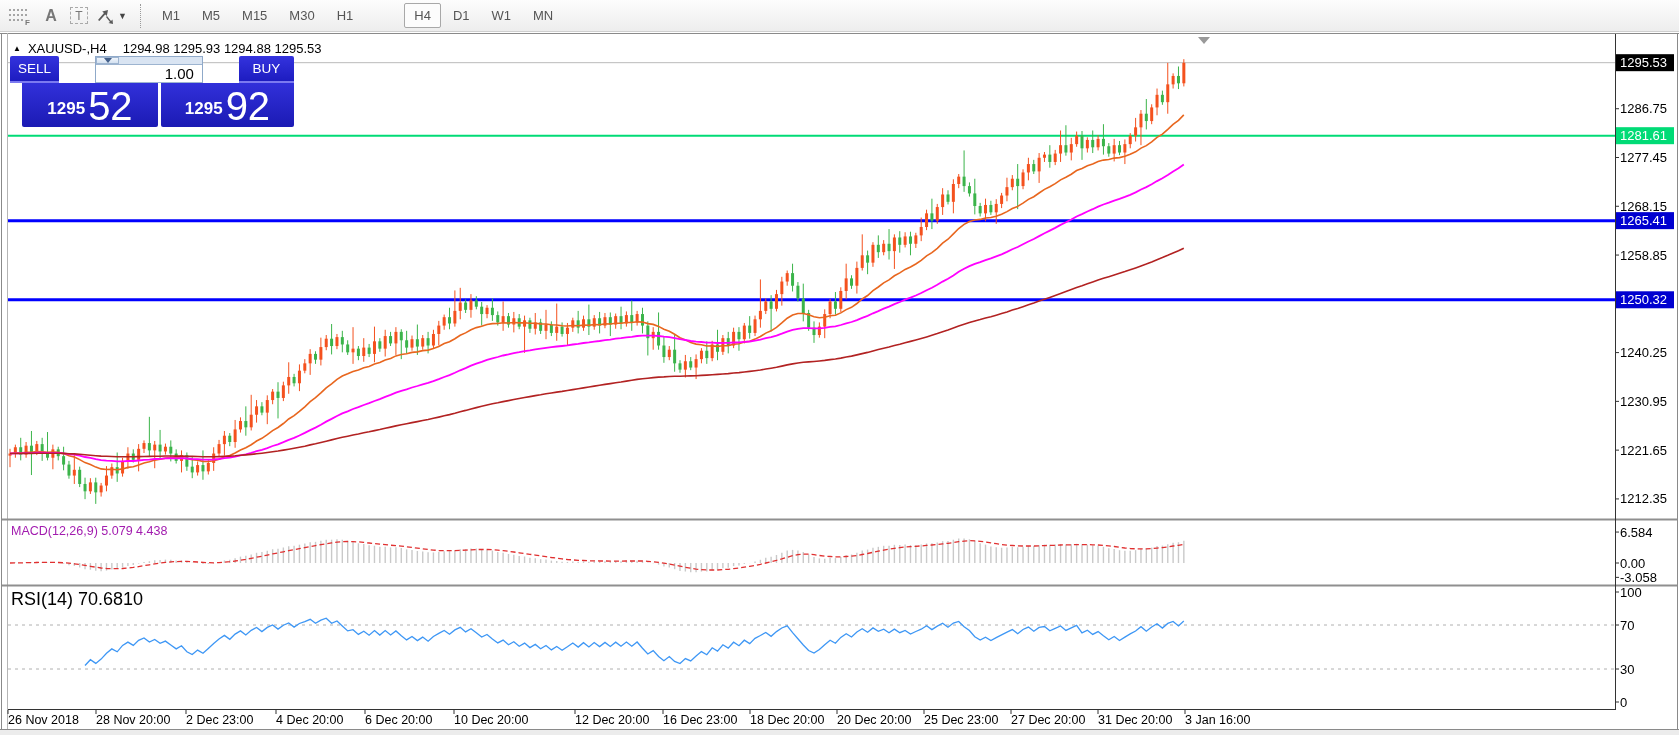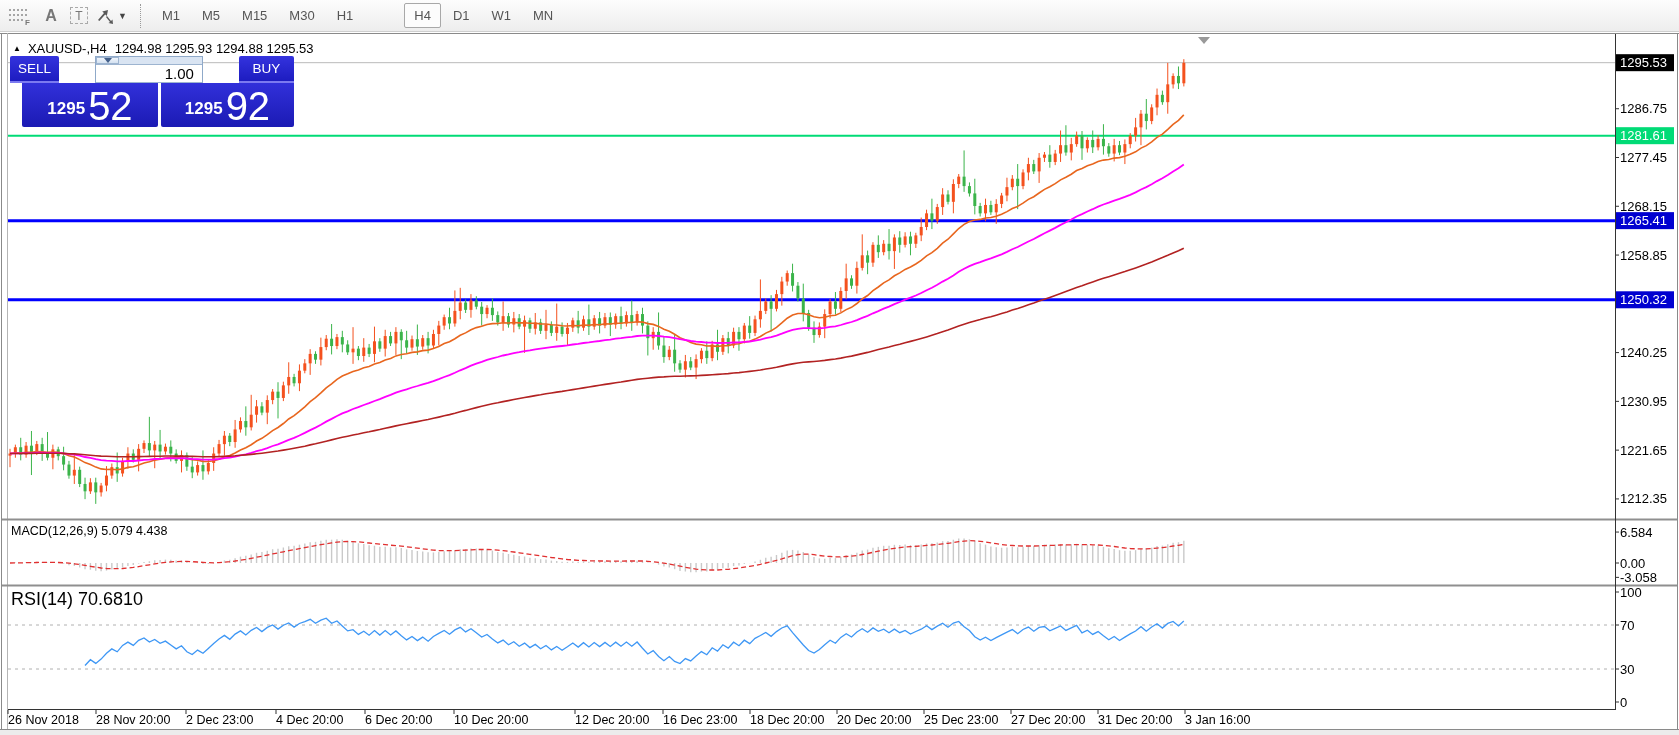--- a/index.html
+++ b/index.html
@@ -11,41 +11,41 @@
   .tbicon.letterT{font-size:12px;border:1px dashed #aaa;width:18px;height:17px;min-width:18px;box-sizing:border-box;}
   .tbicon .caret{font-size:9px;color:#444;margin-left:3px;}
   .tbsep{border-left:1px dotted #9a9a9a;height:24px;margin:0 10px 0 6px;}
   .tf-group{display:flex;align-items:center;text-align:right;}
   .tf-btn{font-size:13px;color:#555;padding:4px 9px;margin:0 1px;border:1px solid transparent;border-radius:2px;cursor:pointer;}
   .tf-btn.active{background:#fcfcfc;border:1px solid #a8a8a8;margin-left:40px;}
   
   #chart-svg{position:absolute;left:0;top:0;}
   .title-line{position:absolute;left:13px;top:41px;font-size:13px;color:#000;white-space:nowrap;}
   .title-line .collapse{font-size:8px;margin-right:7px;vertical-align:2px;cursor:pointer;}
-  .title-line .sym{margin-right:8px;}
+  .title-line .sym{margin-right:16px;}
   
   .trade-panel{position:absolute;left:10px;top:56px;width:284px;z-index:5;}
   .tp-top{display:flex;height:27px;gap:36px;}
   .sell-btn,.buy-btn{background:linear-gradient(180deg,#3433de,#1d1cc0);color:#fff;font-size:13.5px;display:flex;align-items:center;justify-content:center;border-bottom:2px solid #7b7af0;box-sizing:border-box;cursor:pointer;border-radius:2px 2px 0 0;}
   .sell-btn{width:66px;}
   .buy-btn{width:74px;}
   .spinner{width:144px;display:flex;background:#d9e4f2;border:1px solid #8fa9c9;box-sizing:border-box;height:27px;flex-direction:column;}
   .spin-btn{width:23px;background:linear-gradient(180deg,#f0f5fc,#d4e1f0);border:1px solid #9db4d0;display:flex;align-items:center;justify-content:center;box-sizing:border-box;cursor:pointer;}
   .tri-up{width:0;height:0;border-left:4px solid transparent;border-right:4px solid transparent;border-bottom:5px solid #44608a;}
   .tri-down{width:0;height:0;border-left:4px solid transparent;border-right:4px solid transparent;border-top:5px solid #44608a;}
   .vol{flex:1;background:#fff;border-top:1px solid #9db4d0;border-bottom:1px solid #9db4d0;font-size:15px;color:#000;display:flex;align-items:center;justify-content:flex-end;padding-right:8px;cursor:text;}
   .tp-prices{display:flex;height:44px;margin-top:0;margin-left:12px;}
   .price-box{background:linear-gradient(180deg,#3130da,#1b1ab4);color:#fff;display:flex;align-items:flex-end;justify-content:center;padding-bottom:2px;cursor:pointer;border-radius:0 0 2px 2px;}
   .price-box.sell{width:142px;margin-right:3px;}
   .price-box.buy{width:139px;}
   .price-box .small{font-size:17px;font-weight:bold;margin:0 3px 6px 0;}
   .price-box .big{font-size:40px;line-height:0.95;}
   
   .annotation{position:absolute;left:1231px;top:153px;font-size:27px;font-weight:bold;z-index:4;white-space:nowrap;}
-  .macd-label{position:absolute;left:11px;top:524px;font-size:12.5px;color:#000000;z-index:4;}
+  .macd-label{position:absolute;left:11px;top:524px;font-size:12.5px;color:#a21caf;z-index:4;}
   .rsi-label{position:absolute;left:11px;top:589px;font-size:18px;color:#000;z-index:4;}
 </style>
 </head>
 <body>
 
 <div class="app">
 
   <div class="toolbar">
     <div class="tbicon">
       <svg width="24" height="18" viewBox="0 0 24 18">

